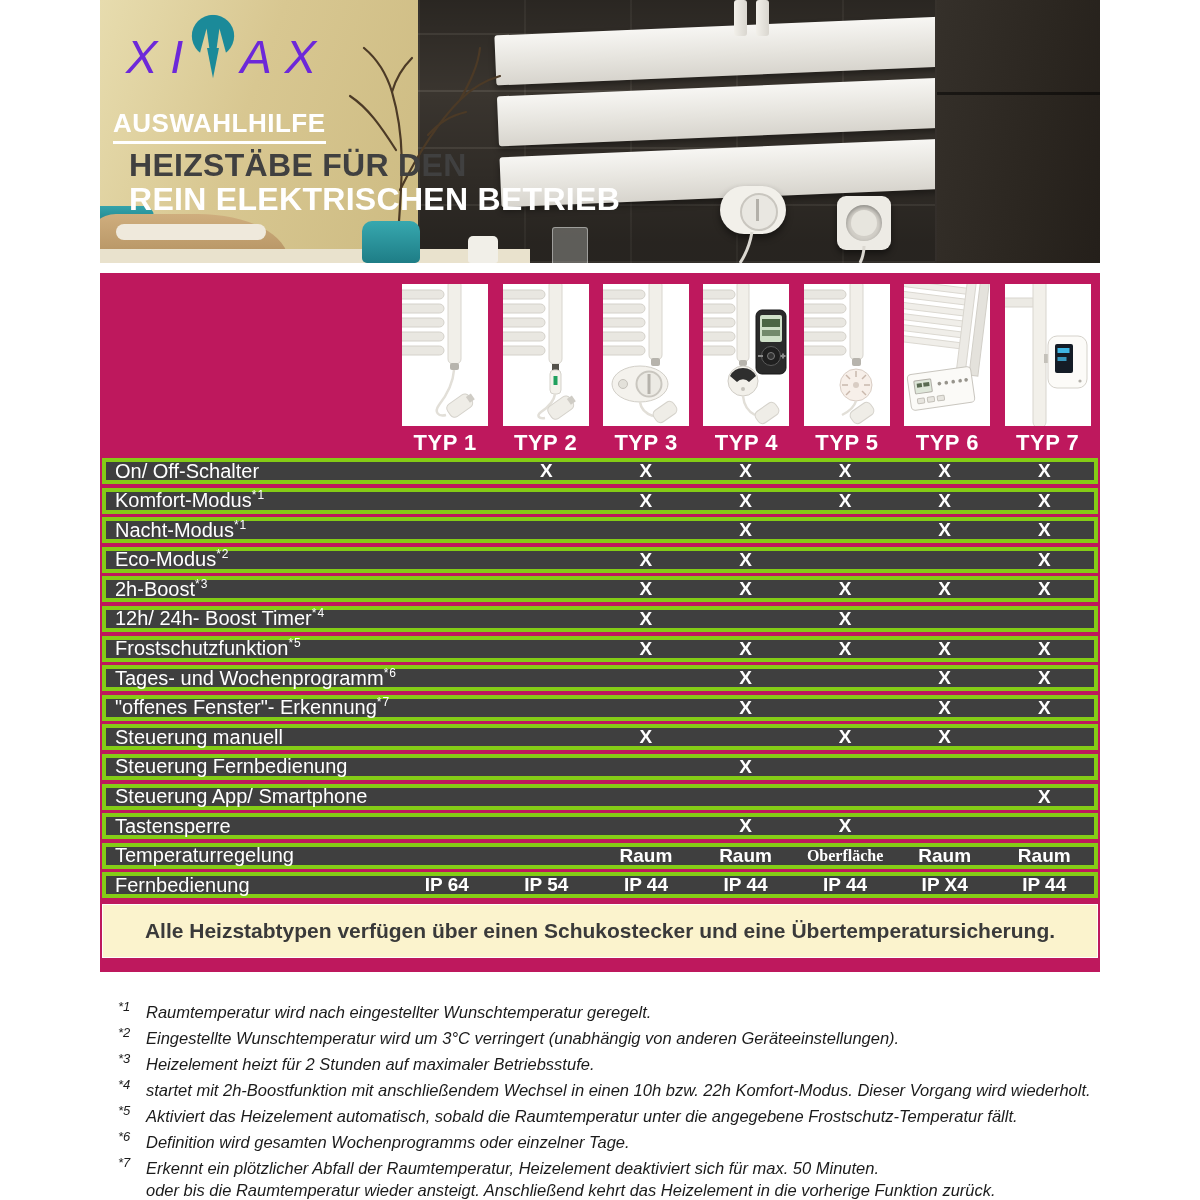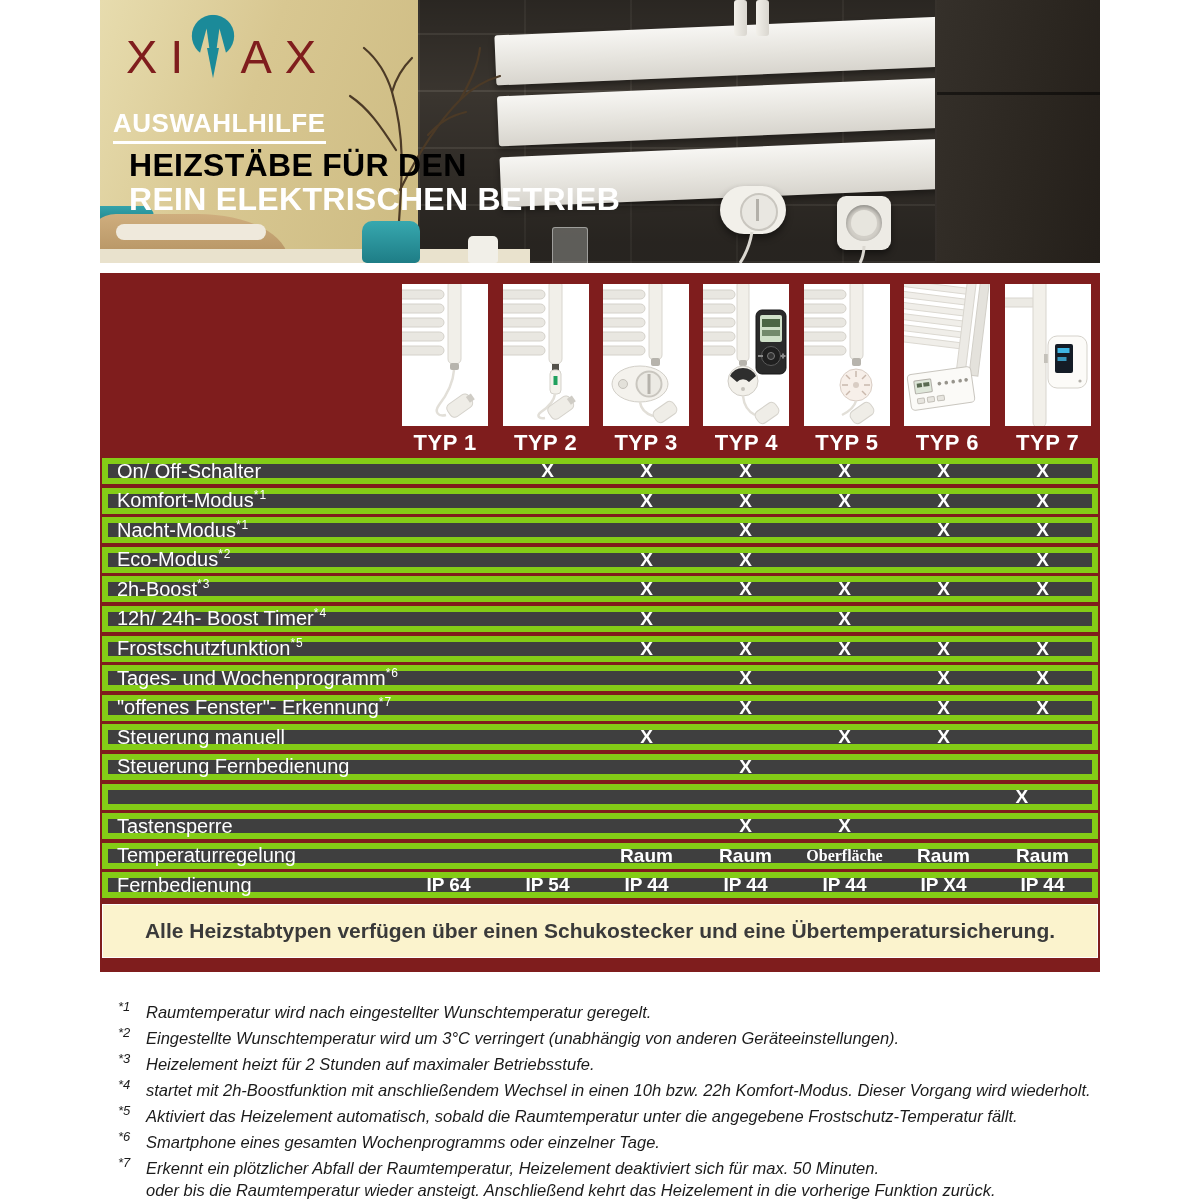--- a/index.html
+++ b/index.html
@@ -39,39 +39,39 @@
   #chair{position:absolute;left:-12px;top:214px;width:200px;height:52px;
     background:linear-gradient(180deg,#cfae7e,#b08e5e);border-radius:28px 90px 0 0/26px 46px 0 0;}
   #chair::after{content:"";position:absolute;left:28px;top:10px;width:150px;height:16px;border-radius:10px;background:#efe9dc;}
   #tabletop{position:absolute;left:0;top:249px;width:430px;height:14px;background:#e9e2cd;}
   #vase{position:absolute;left:262px;top:221px;width:58px;height:42px;
     background:linear-gradient(#37a8af,#1e7d86);border-radius:10px 10px 5px 5px;}
   #cup{position:absolute;left:368px;top:236px;width:30px;height:27px;background:#f1efe8;border-radius:5px 5px 3px 3px;}
   #glass{position:absolute;left:452px;top:227px;width:34px;height:36px;background:rgba(238,240,238,.28);
     border:1px solid rgba(255,255,255,.4);border-radius:3px;}
 
-  #logo{position:absolute;left:26px;top:14px;display:flex;align-items:flex-start;color:#7f1d1d;}
+  #logo{position:absolute;left:26px;top:14px;display:flex;align-items:flex-start;color:#6d28d9;font-style:italic;}
   .logo-text{font-size:47px;line-height:1;letter-spacing:13px;margin-top:19px;font-weight:400;}
   #logo svg{width:46px;height:66px;margin:0 4px 0 -6px;}
   #eyebrow{position:absolute;left:13px;top:108px;color:#fff;font-size:26px;font-weight:700;
     border-bottom:3px solid #fff;padding-bottom:2px;letter-spacing:.5px;}
-  #title1{position:absolute;left:29px;top:147px;color:#000000;font-size:32px;font-weight:700;letter-spacing:.3px;text-align:center;}
+  #title1{position:absolute;left:29px;top:147px;color:#404040;font-size:32px;font-weight:700;letter-spacing:.3px;text-align:center;}
   #title2{position:absolute;left:29px;top:181px;color:#fff;font-size:32px;font-weight:700;letter-spacing:.3px;}
 
   
-  #board{position:absolute;left:100px;top:273px;width:1000px;height:699px;background:#7f1d1d;
+  #board{position:absolute;left:100px;top:273px;width:1000px;height:699px;background:#be185d;
     box-sizing:border-box;padding:0 2px;}
   #header-row{display:flex;padding-top:11px;}
   #header-row .spacer{flex:0 0 293px;}
   .pcol{flex:1;text-align:center;}
   .prod-box{width:86px;height:142px;margin:0 auto;background:#ffffff;overflow:hidden;}
   .prod-box svg{display:block;}
   .ptitle{margin-top:5px;color:#fff;font-weight:700;font-size:22px;letter-spacing:.5px;line-height:24px;}
   #feature-rows{margin-top:3px;}
-  .trow{display:flex;align-items:center;height:26px;background:#3f3f3f;border:6px solid #84cc16;
+  .trow{display:flex;align-items:center;height:26px;background:#3f3f3f;border:4px solid #84cc16;
     margin-bottom:3.6px;box-sizing:border-box;}
   .tlabel{flex:0 0 291px;padding-left:9px;color:#fff;font-size:20px;white-space:nowrap;box-sizing:border-box;}
   .tlabel sup{font-size:12px;line-height:0;letter-spacing:1px;}
   .tcell{flex:1;text-align:center;color:#fff;font-weight:700;font-size:19px;}
   .tcell.small{font-size:16px;font-family:Liberation Serif, serif;}
   #banner{margin-top:6px;height:52px;background:#fbf3cd;border:1px solid #fdfdfd;
     display:flex;align-items:center;justify-content:center;
     font-weight:700;font-size:21px;color:#3a3a3a;}
 
   
@@ -452,20 +452,21 @@
         <div class="tlabel"><span>Steuerung Fernbedienung</span></div>
         <div class="tcell"></div>
         <div class="tcell"></div>
         <div class="tcell"></div>
         <div class="tcell">X</div>
         <div class="tcell"></div>
         <div class="tcell"></div>
         <div class="tcell"></div>
       </div>
       <div class="trow">
+        <div class="tlabel"><span>Steuerung App/ Smartphone</span></div>
         <div class="tcell"></div>
         <div class="tcell"></div>
         <div class="tcell"></div>
         <div class="tcell"></div>
         <div class="tcell"></div>
         <div class="tcell"></div>
         <div class="tcell">X</div>
       </div>
       <div class="trow">
         <div class="tlabel"><span>Tastensperre</span></div>
@@ -529,21 +530,21 @@
     </div>
     <div class="fn">
       <span class="fn-marker">*5</span>
       <span class="fn-text">
         <div>Aktiviert das Heizelement automatisch, sobald die Raumtemperatur unter die angegebene Frostschutz-Temperatur fällt.</div>
       </span>
     </div>
     <div class="fn">
       <span class="fn-marker">*6</span>
       <span class="fn-text">
-        <div>Smartphone eines gesamten Wochenprogramms oder einzelner Tage.</div>
+        <div>Definition wird gesamten Wochenprogramms oder einzelner Tage.</div>
       </span>
     </div>
     <div class="fn">
       <span class="fn-marker">*7</span>
       <span class="fn-text">
         <div>Erkennt ein plötzlicher Abfall der Raumtemperatur, Heizelement deaktiviert sich für max. 50 Minuten.</div>
         <div>oder bis die Raumtemperatur wieder ansteigt. Anschließend kehrt das Heizelement in die vorherige Funktion zurück.</div>
       </span>
     </div>
   </div>

